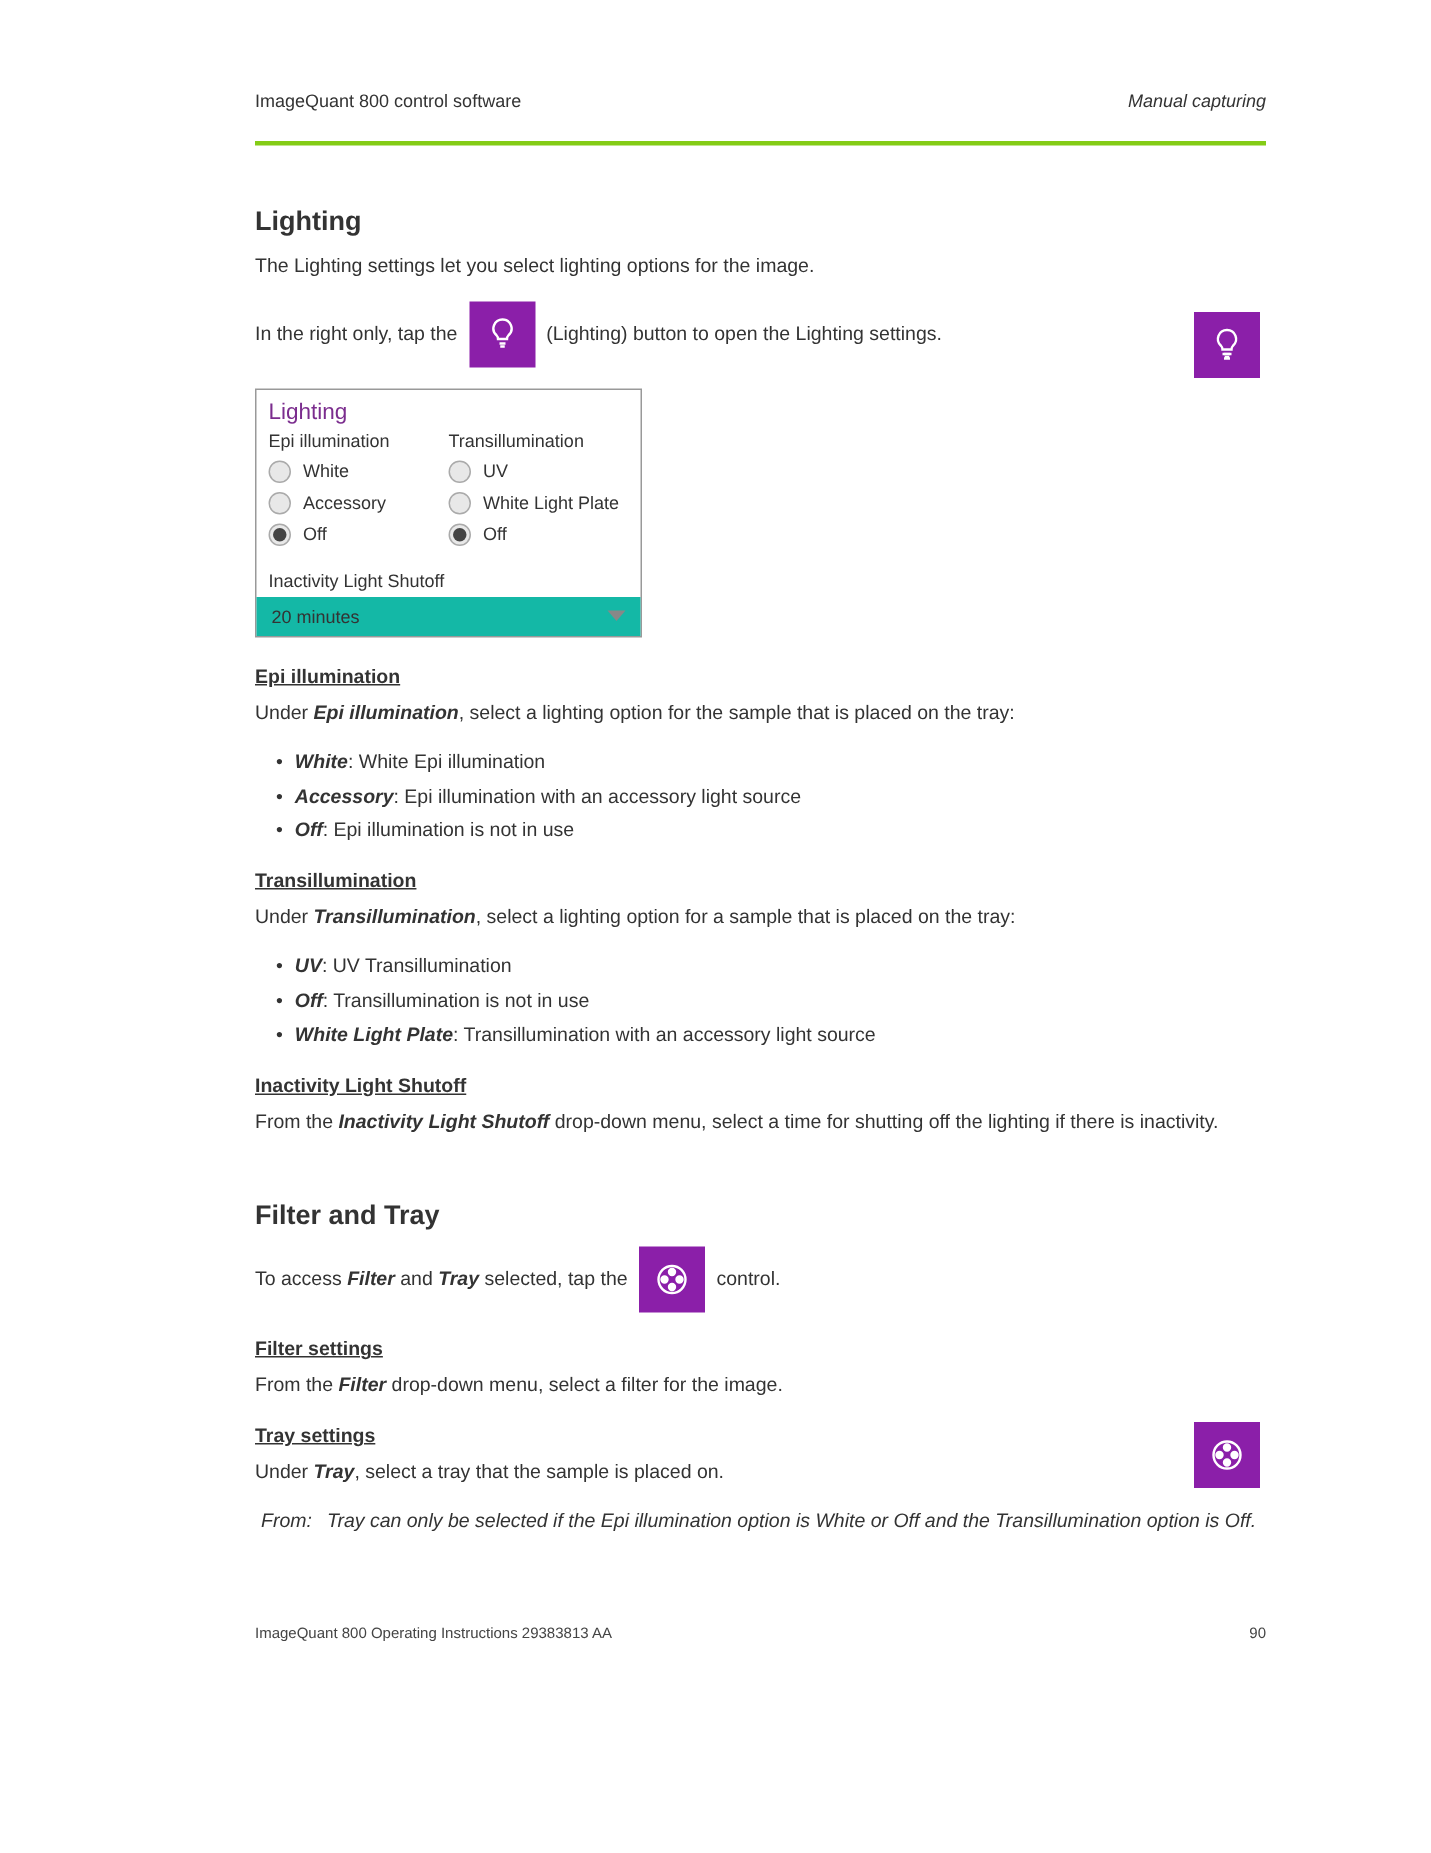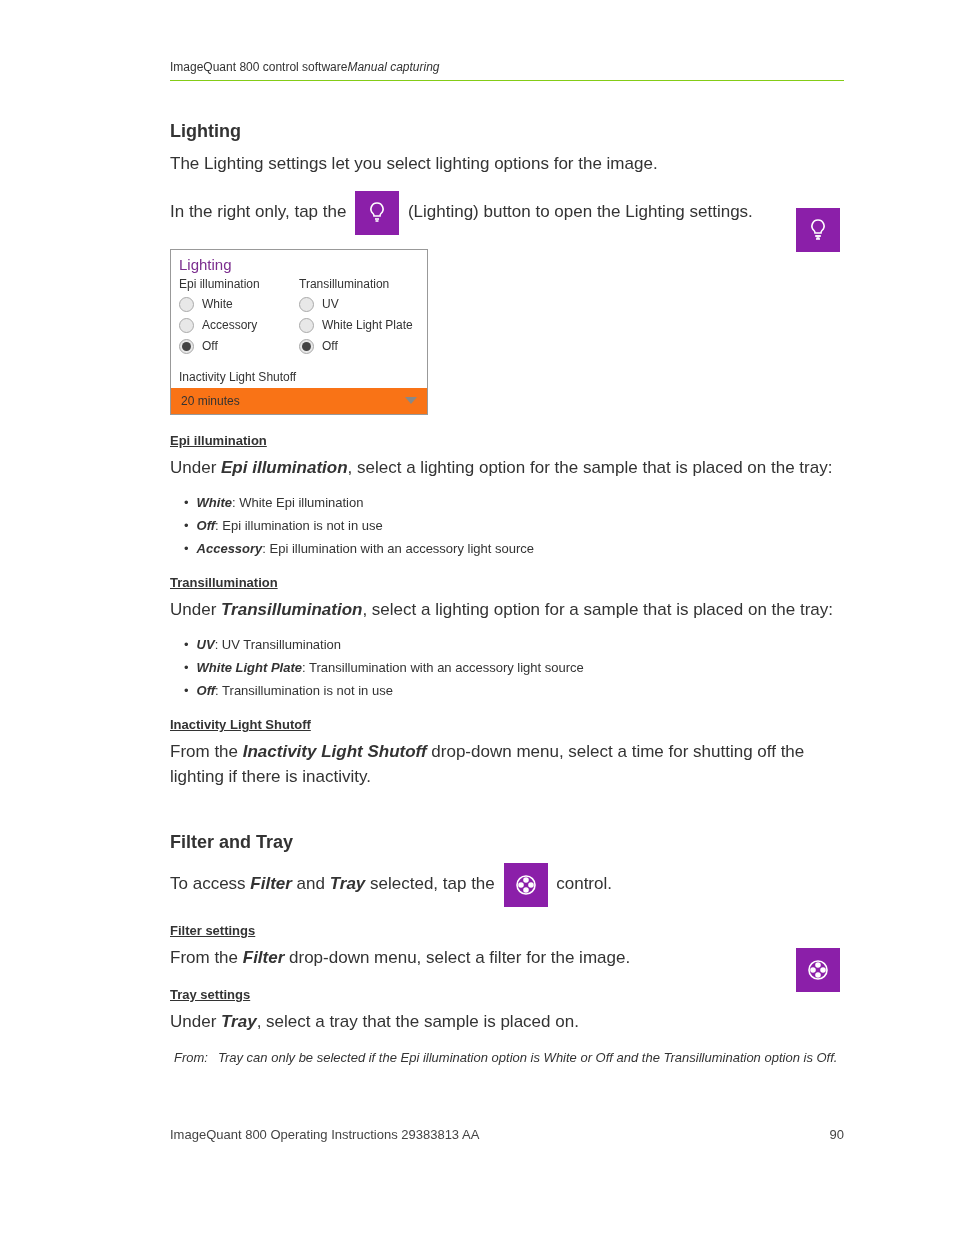--- a/index.html
+++ b/index.html
@@ -10,34 +10,35 @@
     background: #fff;
     width: 954px;
     margin: 0 auto;
   }
   .page {
     padding: 60px 110px 40px 170px;
     position: relative;
     min-height: 1235px;
   }
   .topbar {
-    border-bottom: 1px solid #84cc16;
-    display: flex;
-    padding-bottom: 6px;
+    border-bottom: 3px solid #84cc16;
+    display: flex;
+    justify-content: space-between;
+    padding-bottom: 20px;
     margin-bottom: 40px;
     font-size: 12px;
   }
   .topbar .right { text-align: right; font-style: italic; }
   h2.sec {
     font-size: 18px;
     font-weight: 600;
     margin-bottom: 10px;
   }
   p.body {
-    font-size: 17px;
+    font-size: 13px;
     line-height: 1.45;
     margin-bottom: 14px;
   }
   .bold { font-weight: 700; }
   .ital { font-style: italic; }
   .icon-box {
     background: #8b1fa9;
     display: inline-flex;
     align-items: center;
     justify-content: center;
@@ -91,21 +92,21 @@
     background: #444;
   }
   .panel-label {
     font-size: 12px;
     margin-top: 10px;
     margin-bottom: 4px;
   }
   .dropdown {
     margin: 0 -8px -8px -8px;
     padding: 6px 10px;
-    background: #f97316;
+    background: #14b8a6;
     display: flex;
     justify-content: space-between;
     align-items: center;
     font-size: 12px;
     cursor: pointer;
   }
   .caret {
     width: 0; height: 0;
     border-left: 6px solid transparent;
     border-right: 6px solid transparent;
@@ -129,21 +130,21 @@
   .note {
     display: flex;
     margin: 14px 0 16px 4px;
     line-height: 1.45;
   }
   .note .nlabel { font-style: italic; font-weight: 400; margin-right: 10px; white-space: nowrap; }
   .footer {
     margin-top: 60px;
     display: flex;
     justify-content: space-between;
-    font-size: 13px;
+    font-size: 10px;
     color: #444;
   }
 </style>
 </head>
 <body>
 
 <div class="page">
   <div class="topbar">
     <span>ImageQuant 800 control software</span>
     <span class="right">Manual capturing</span>
@@ -217,38 +218,38 @@
   </div>
 
   <div class="sub-head">Epi illumination</div>
   <p class="body">
     <span>Under </span><span class="bold ital">Epi illumination</span><span>, select a lighting option for the sample that is placed on the tray:</span>
   </p>
   <div class="bullet-item">
       <div><span class="bold ital">White</span><span>: White Epi illumination</span></div>
     </div>
   <div class="bullet-item">
+      <div><span class="bold ital">Accessory</span><span>: Epi illumination with an accessory light source</span></div>
+    </div>
+  <div class="bullet-item">
       <div><span class="bold ital">Off</span><span>: Epi illumination is not in use</span></div>
     </div>
-  <div class="bullet-item">
-      <div><span class="bold ital">Accessory</span><span>: Epi illumination with an accessory light source</span></div>
-    </div>
 
   <div class="sub-head">Transillumination</div>
   <p class="body">
     <span>Under </span><span class="bold ital">Transillumination</span><span>, select a lighting option for a sample that is placed on the tray:</span>
   </p>
   <div class="bullet-item">
       <div><span class="bold ital">UV</span><span>: UV Transillumination</span></div>
     </div>
   <div class="bullet-item">
+      <div><span class="bold ital">Off</span><span>: Transillumination is not in use</span></div>
+    </div>
+  <div class="bullet-item">
       <div><span class="bold ital">White Light Plate</span><span>: Transillumination with an accessory light source</span></div>
-    </div>
-  <div class="bullet-item">
-      <div><span class="bold ital">Off</span><span>: Transillumination is not in use</span></div>
     </div>
 
   <div class="sub-head">Inactivity Light Shutoff</div>
   <p class="body">
     <span>From the </span><span class="bold ital">Inactivity Light Shutoff</span><span> drop-down menu, select a time for shutting off the lighting if there is inactivity.</span>
   </p>
 
   <h2 class="sec" style="margin-top:43px;">Filter and Tray</h2>
 
   <div class="float-icon icon-box" style="top:948px;">

